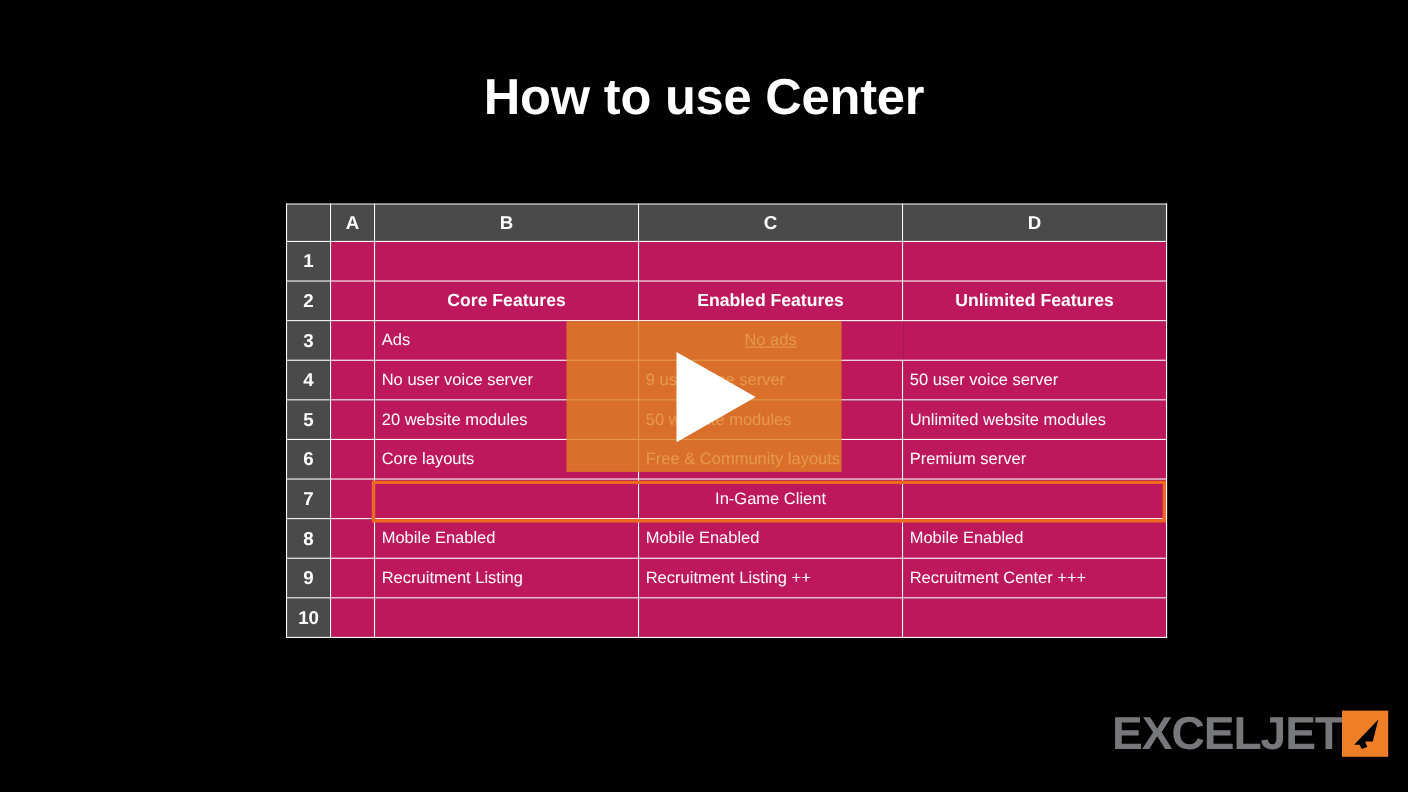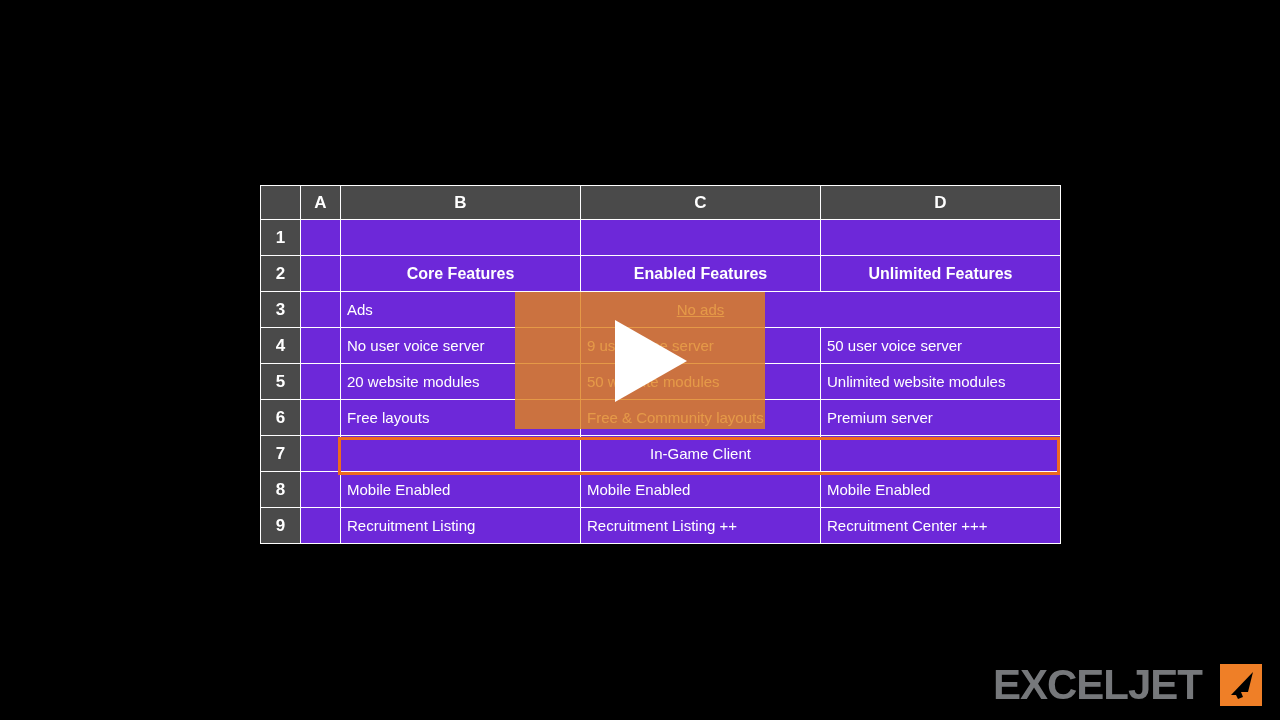--- a/index.html
+++ b/index.html
@@ -41,21 +41,21 @@
     border-collapse: collapse;
     table-layout: fixed;
   }
   .sheet td, .sheet th {
     border: 1px solid #ffffff;
     height: 36px;
     padding: 0 6px;
     font-size: 15px;
     font-weight: normal;
     color: #ffffff;
-    background: #6d28d9;
+    background: #be185d;
     vertical-align: middle;
     white-space: nowrap;
     overflow: visible;
   }
   
   .sheet thead th {
     background: #4a4a4a;
     color: #ffffff;
     font-size: 17px;
     font-weight: bold;
@@ -113,24 +113,24 @@
     height: 0;
     border-top: 41px solid transparent;
     border-bottom: 41px solid transparent;
     border-left: 72px solid #ffffff;
   }
 
   
   .logo {
     position: absolute;
     right: 18px;
-    bottom: 14px;
+    bottom: 32px;
     display: flex;
     align-items: center;
-    gap: 18px;
+    gap: 0;
   }
   .logo-text {
     color: #76787b;
     font-size: 42px;
     font-weight: bold;
     letter-spacing: -1px;
     line-height: 42px;
     font-family: "Liberation Sans", sans-serif;
   }
   .logo-mark {
@@ -140,20 +140,21 @@
     background: #ef7f27;
   }
   .logo-mark svg { display: block; }
 </style>
 </head>
 <body>
 
 <div id="stage">
 
   <div class="title">
+    <span class="line">How to use Center</span>
   </div>
 
   <table class="sheet">
     <colgroup>
       <col class="col-gutter">
         <col class="col-a">
         <col class="col-b">
         <col class="col-c">
         <col class="col-d">
     </colgroup>
@@ -198,21 +199,21 @@
       <tr>
         <td class="rowhdr">5</td>
         <td class="empty"></td>
         <td>20 website modules</td>
         <td>50 website modules</td>
         <td>Unlimited website modules</td>
       </tr>
       <tr>
         <td class="rowhdr">6</td>
         <td class="empty"></td>
-        <td>Free layouts</td>
+        <td>Core layouts</td>
         <td>Free &amp; Community layouts</td>
         <td>Premium server</td>
       </tr>
       <tr>
         <td class="rowhdr">7</td>
         <td class="empty"></td>
         <td class="empty"></td>
         <td class="center">In-Game Client</td>
         <td class="empty"></td>
       </tr>
@@ -222,20 +223,27 @@
         <td>Mobile Enabled</td>
         <td>Mobile Enabled</td>
         <td>Mobile Enabled</td>
       </tr>
       <tr>
         <td class="rowhdr">9</td>
         <td class="empty"></td>
         <td>Recruitment Listing</td>
         <td>Recruitment Listing ++</td>
         <td>Recruitment Center +++</td>
+      </tr>
+      <tr>
+        <td class="rowhdr">10</td>
+        <td class="empty"></td>
+        <td class="empty"></td>
+        <td class="empty"></td>
+        <td class="empty"></td>
       </tr>
     </tbody>
   </table>
 
   <div class="selection"></div>
 
   <div class="play-overlay"></div>
   <div class="play-triangle"></div>
 
   <div class="logo">

